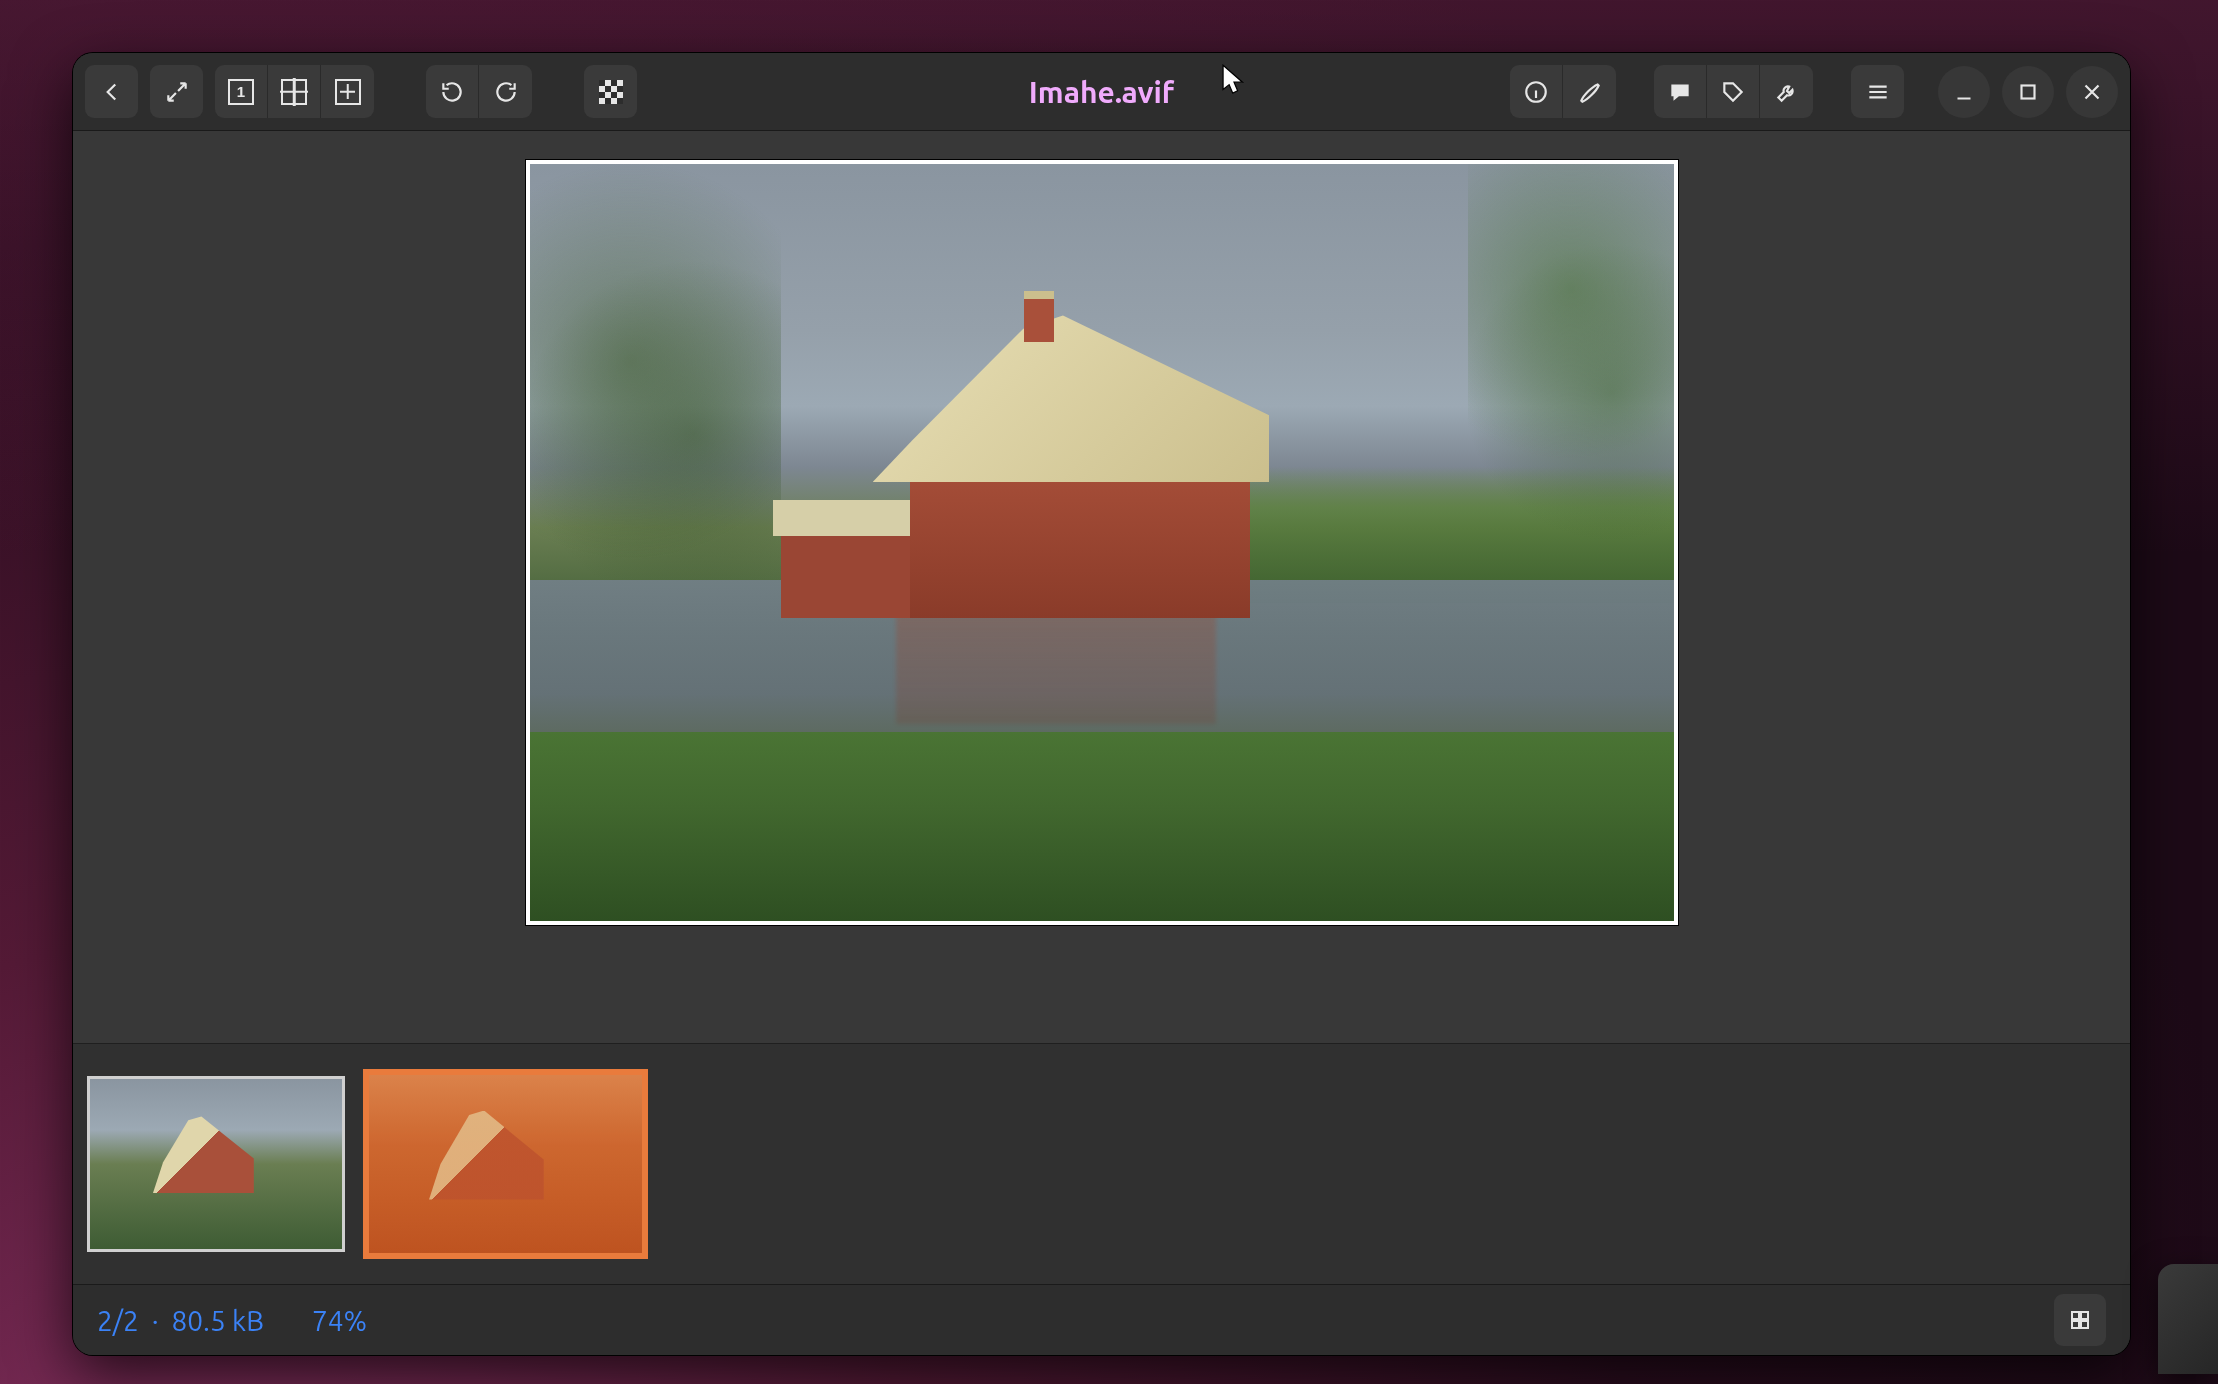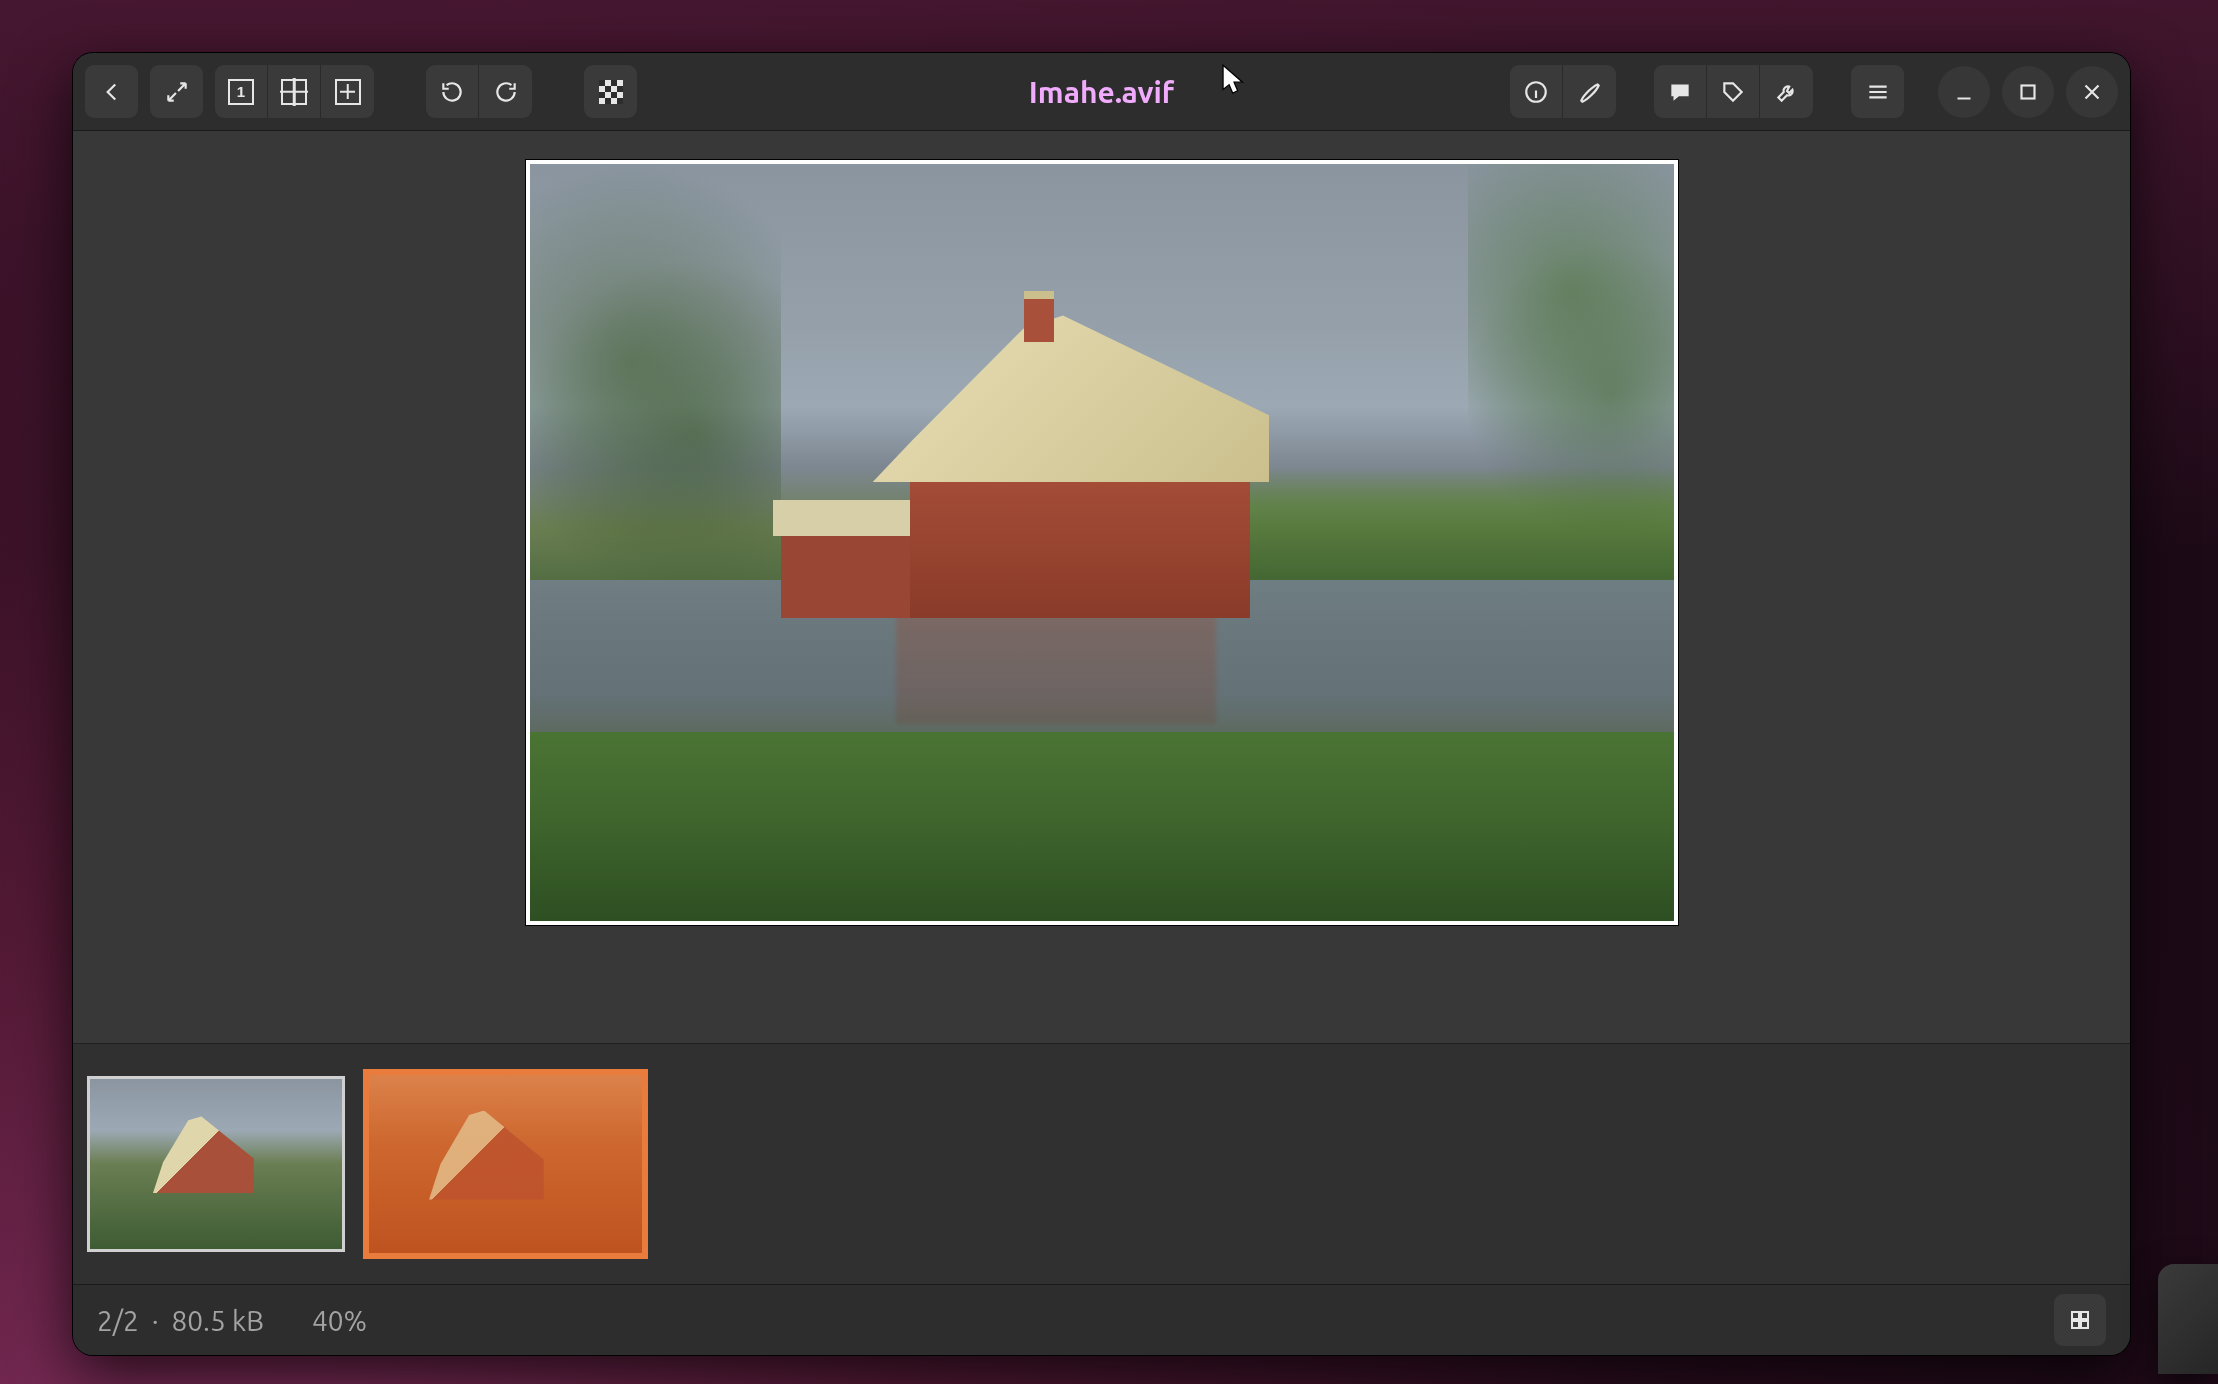--- a/index.html
+++ b/index.html
@@ -263,21 +263,21 @@
     opacity:0.85;
   }
 
   .status-bar {
     height:70px;
     background:#2d2d2d;
     display:flex;
     align-items:center;
     padding:0 24px;
     gap:48px;
-    color:#a3a3a3;
+    color:#3b82f6;
     font-size:28px;
     border-top:1px solid #1a1a1a;
   }
   .status-bar .seg { white-space:pre; }
   .status-bar .right { margin-left:auto; }
   .grid-btn {
     width:52px; height:52px;
     background:#3a3a3a;
     border-radius:9px;
     display:flex;
@@ -470,21 +470,21 @@
     <div class="thumb">
       <div class="mini normal"></div>
     </div>
     <div class="thumb selected">
       <div class="mini tinted"></div>
     </div>
   </div>
 
   <div class="status-bar">
     <span class="seg">2/2  ·  80.5 kB</span>
-    <span class="seg">40%</span>
+    <span class="seg">74%</span>
     <div class="right">
       <div class="grid-btn">
         <svg viewBox="0 0 24 24" stroke="#e6e6e6" fill="none" stroke-width="2">
           <rect x="4" y="4" width="7" height="7"></rect>
             <rect x="13" y="4" width="7" height="7"></rect>
           <rect x="4" y="13" width="7" height="7"></rect>
             <rect x="13" y="13" width="7" height="7"></rect>
         </svg>
       </div>
     </div>

